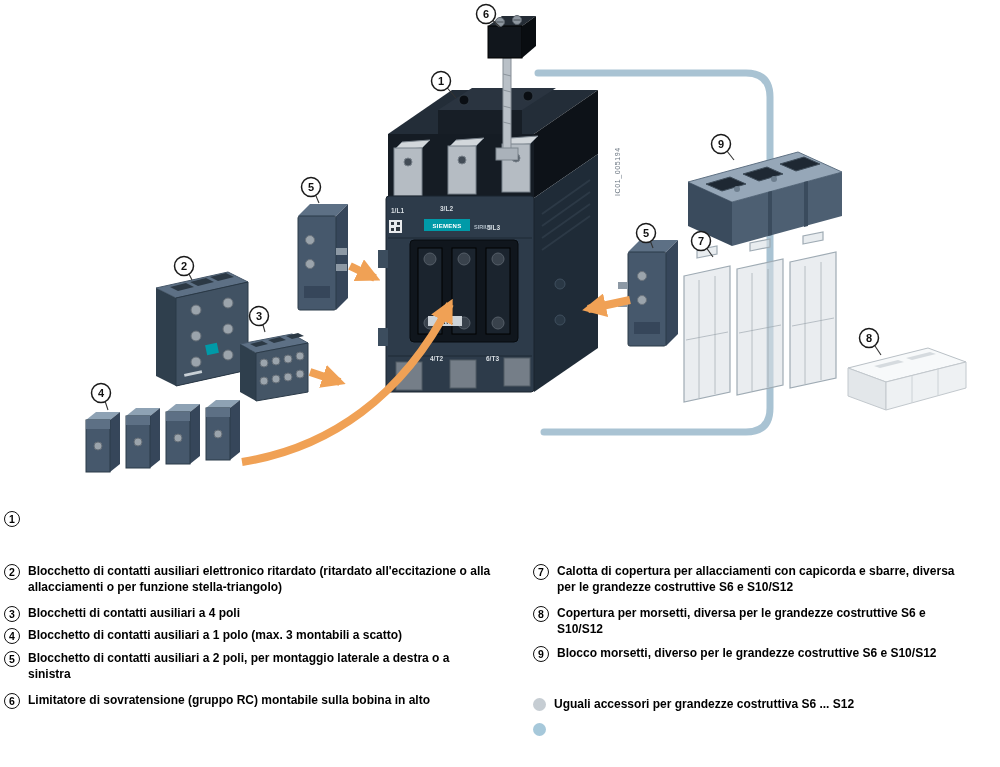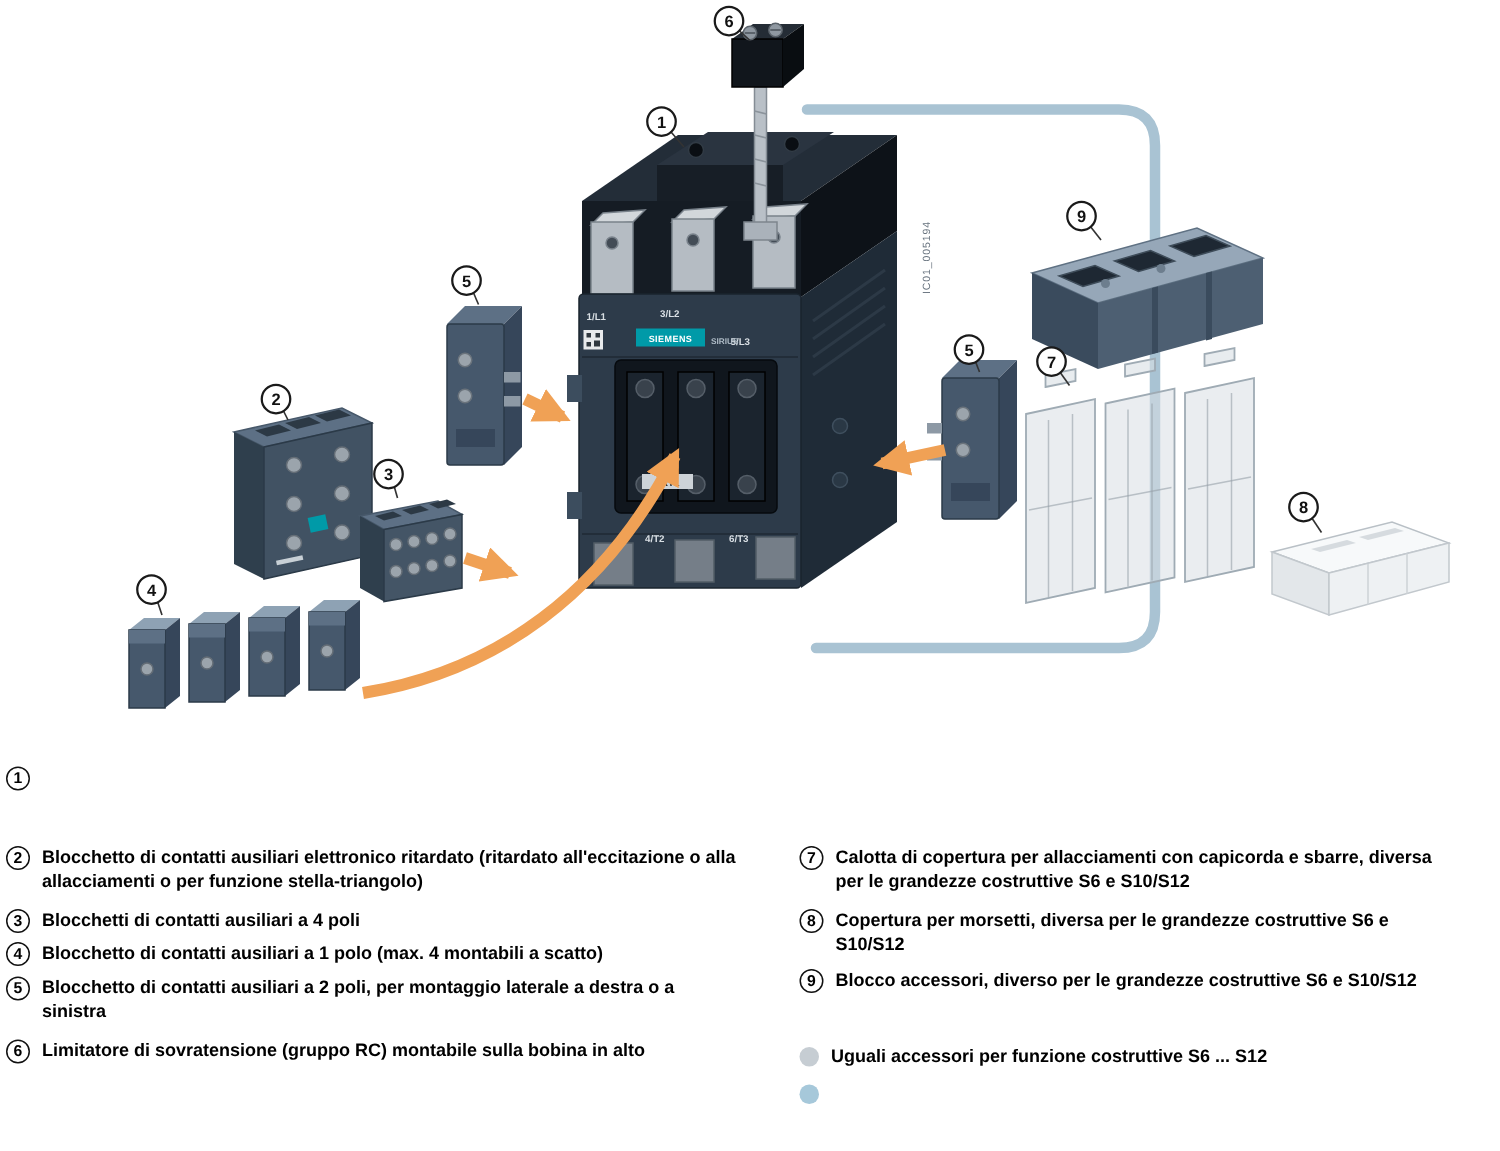--- a/index.html
+++ b/index.html
@@ -344,21 +344,21 @@
       <span class="ltext">Blocchetto di contatti ausiliari elettronico ritardato (ritardato all'eccitazione o alla allacciamenti o per funzione stella-triangolo)</span>
     </div>
 
     <div class="lrow" style="left:4px; top:606px; width:505px">
       <span class="lnum">3</span>
       <span class="ltext">Blocchetti di contatti ausiliari a 4 poli</span>
     </div>
 
     <div class="lrow" style="left:4px; top:628px; width:505px">
       <span class="lnum">4</span>
-      <span class="ltext">Blocchetto di contatti ausiliari a 1 polo (max. 4 montabili a scatto)</span>
+      <span class="ltext">Blocchetto di contatti ausiliari a 1 polo (max. 3 montabili a scatto)</span>
     </div>
 
     <div class="lrow" style="left:4px; top:651px; width:490px">
       <span class="lnum">5</span>
       <span class="ltext">Blocchetto di contatti ausiliari a 2 poli, per montaggio laterale a destra o a sinistra</span>
     </div>
 
     <div class="lrow" style="left:4px; top:693px; width:505px">
       <span class="lnum">6</span>
       <span class="ltext">Limitatore di sovratensione (gruppo RC) montabile sulla bobina in alto</span>
@@ -369,26 +369,26 @@
       <span class="ltext">Calotta di copertura per allacciamenti con capicorda e sbarre, diversa per le grandezze costruttive S6 e S10/S12</span>
     </div>
 
     <div class="lrow" style="left:533px; top:606px; width:430px">
       <span class="lnum">8</span>
       <span class="ltext">Copertura per morsetti, diversa per le grandezze costruttive S6 e S10/S12</span>
     </div>
 
     <div class="lrow" style="left:533px; top:646px; width:462px">
       <span class="lnum">9</span>
-      <span class="ltext">Blocco accessori, diverso per le grandezze costruttive S6 e S10/S12</span>
+      <span class="ltext">Blocco morsetti, diverso per le grandezze costruttive S6 e S10/S12</span>
     </div>
 
     <div class="lrow" style="left:533px; top:697px; width:450px">
       <span class="dot dot-gray"></span>
-      <span class="ltext">Uguali accessori per funzione costruttive S6 ... S12</span>
+      <span class="ltext">Uguali accessori per grandezze costruttiva S6 ... S12</span>
     </div>
 
     <div class="lrow" style="left:533px; top:722px; width:450px">
       <span class="dot dot-blue"></span>
     </div>
 
   </div>
 </div>
 
 </body></html>

